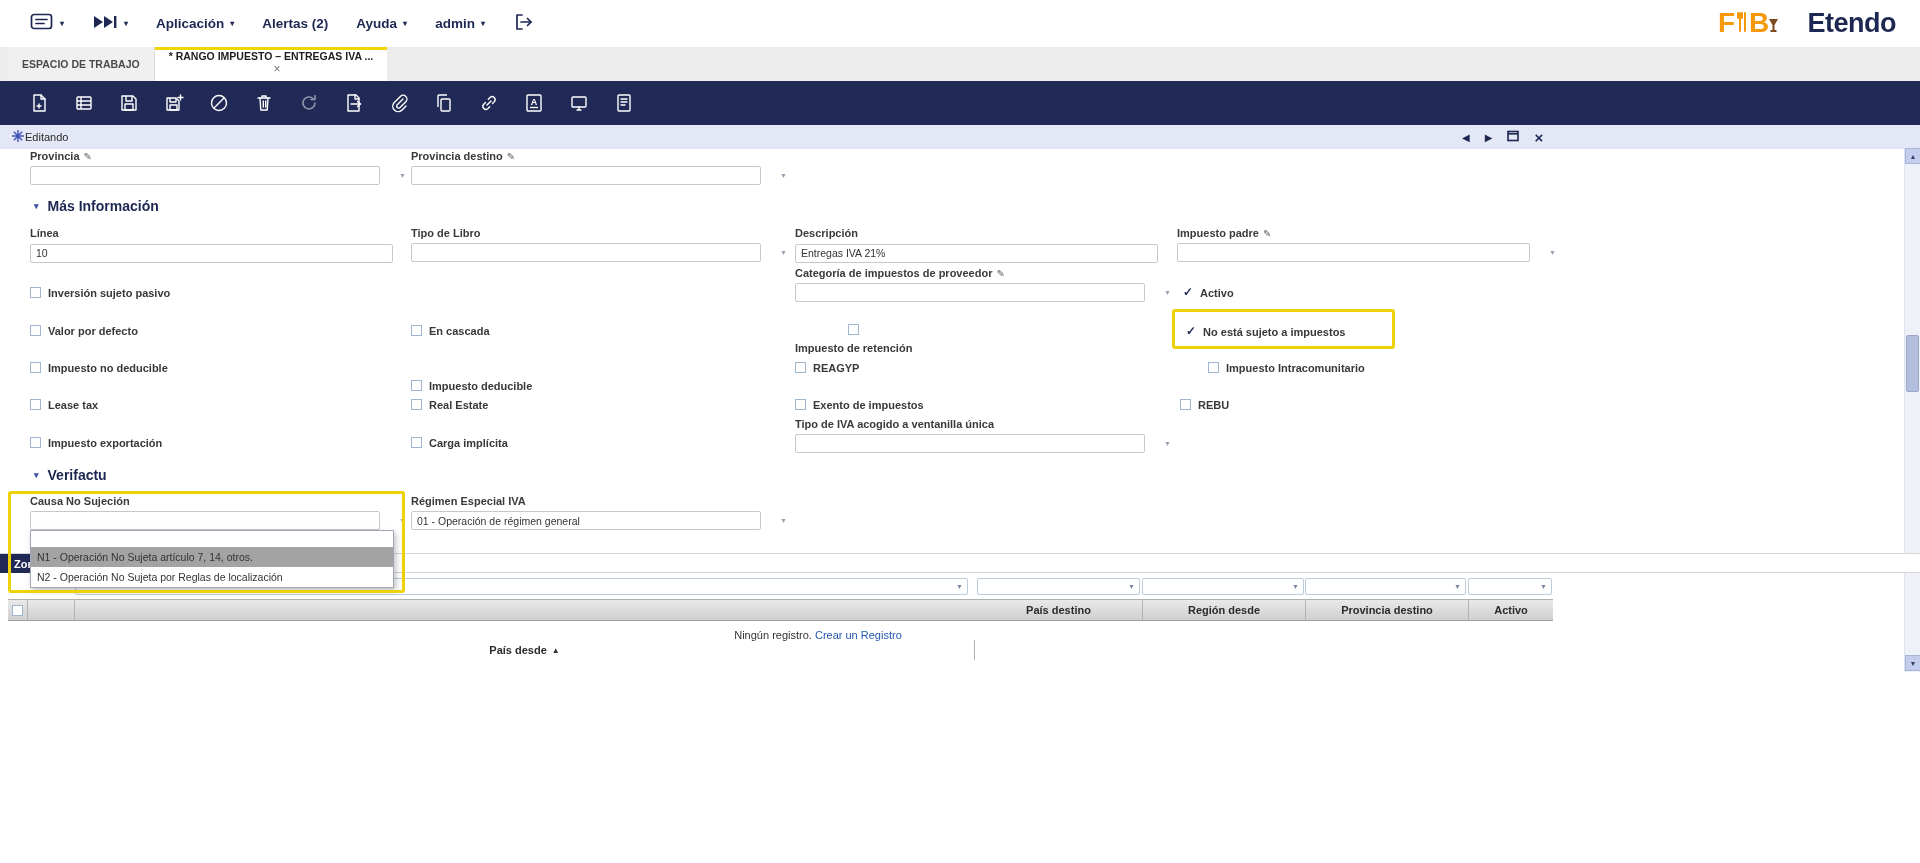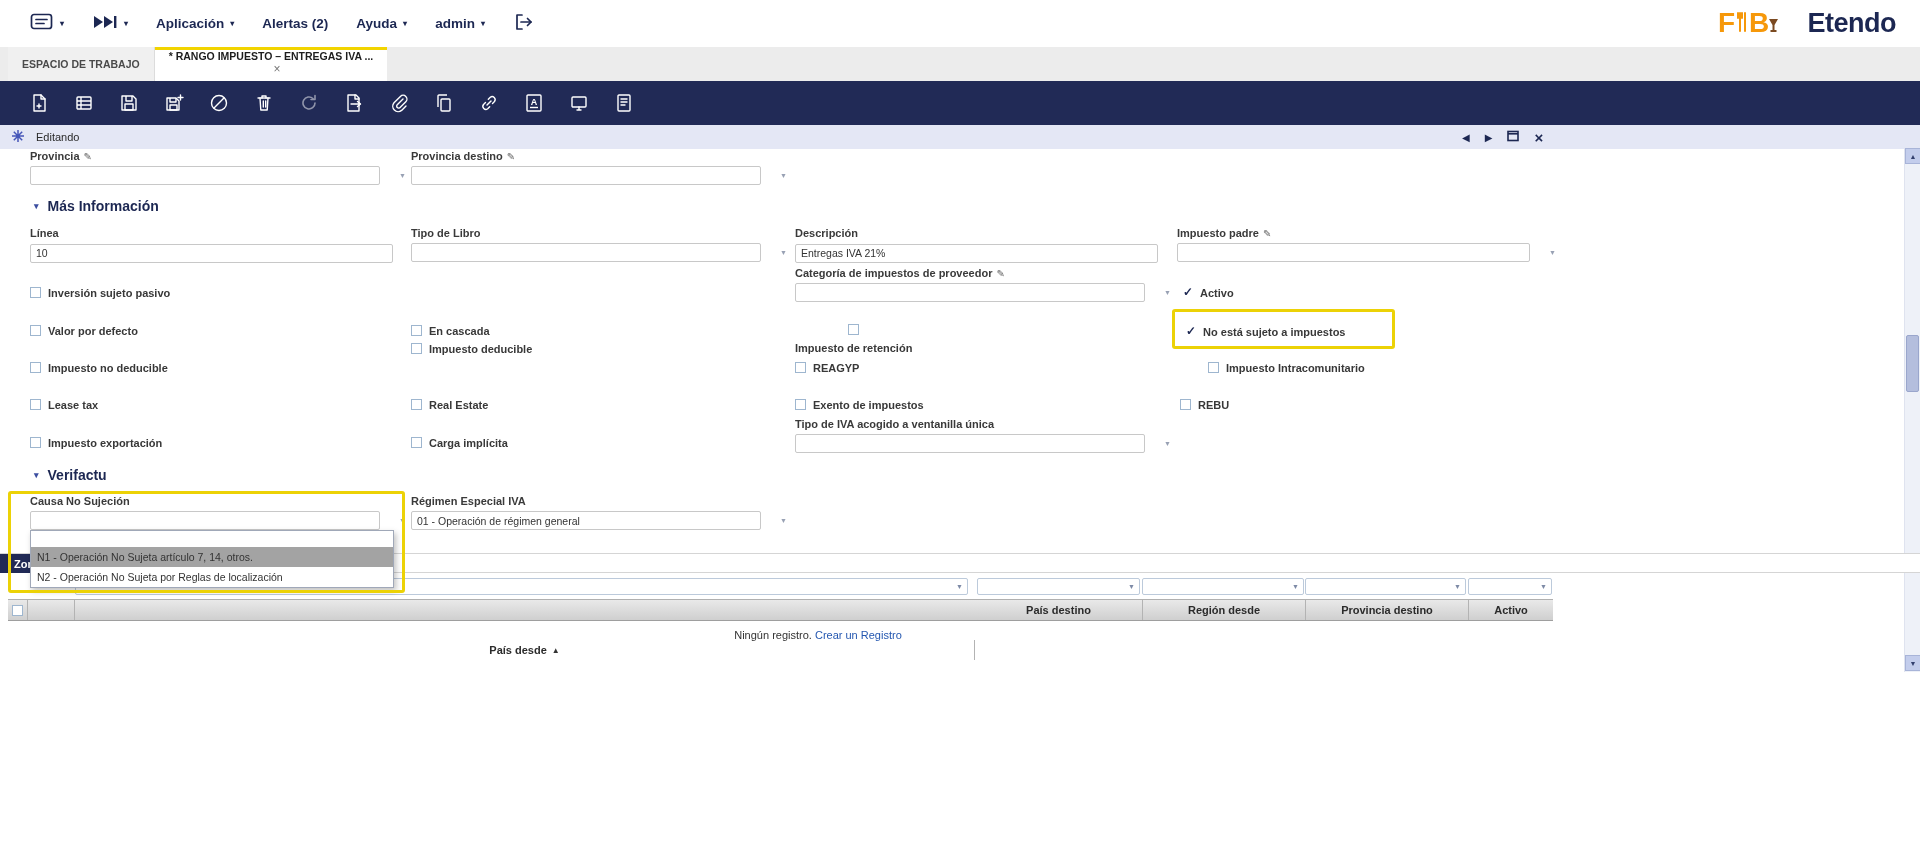--- a/index.html
+++ b/index.html
@@ -23,21 +23,21 @@
   .tab-close { margin-left:12px; color:#777; font-size:12px; font-weight:400; }
 
   
   .toolbar { left:0; top:81px; width:1920px; height:44px; background:#212a56; display:flex; align-items:center; gap:23px; padding-left:28px; }
   .tbtn { width:22px; height:22px; display:flex; align-items:center; justify-content:center; cursor:pointer; background:transparent; border:none; }
   .tbtn svg { display:block; }
   .dim { opacity:.5; }
 
   
   .statusbar { left:0; top:125px; width:1920px; height:24px; background:#e4e7f5; display:flex; align-items:center; padding:0 12px; }
-  .status-label { font-size:11px; color:#2a2a2a; margin-left:12px; }
+  .status-label { font-size:11px; color:#2a2a2a; margin-left:1px; }
   .status-right { position:absolute; left:1462px; top:0; height:24px; display:flex; align-items:center; gap:15px; }
   .nav-arrow { font-size:10px; color:#1c2752; cursor:pointer; }
   .status-close { font-size:15px; font-weight:700; color:#1c2752; cursor:pointer; line-height:1; }
 
   
   .field { position:absolute; }
   .flabel { display:flex; align-items:center; gap:4px; font-size:11px; font-weight:700; color:#3a3a3a; margin-bottom:4px; white-space:nowrap; }
   .pencil { font-size:10px; color:#666; font-weight:400; }
   .combo-row { display:flex; align-items:center; gap:19px; }
   .tbox { height:19px; border:1px solid #c8c8c8; border-radius:2px; background:#fff; font-family:"Liberation Sans",sans-serif; font-size:10.5px; color:#333; padding:4px 5px; outline:none; }
@@ -393,21 +393,21 @@
   </div>
   <div class="cb" style="left:1186px; top:325px;">
     <span class="cbcheck">✓</span>
     <span>No está sujeto a impuestos</span>
   </div>
 
   <div class="cb" style="left:30px; top:361px;">
     <span class="cbbox"></span>
     <span>Impuesto no deducible</span>
   </div>
-  <div class="cb" style="left:411px; top:342px;">
+  <div class="cb" style="left:411px; top:379px;">
     <span class="cbbox"></span>
     <span>Impuesto deducible</span>
   </div>
   <div class="cb" style="left:795px; top:361px;">
     <span class="cbbox"></span>
     <span>REAGYP</span>
   </div>
   <div class="cb" style="left:1208px; top:361px;">
     <span class="cbbox"></span>
     <span>Impuesto Intracomunitario</span>

